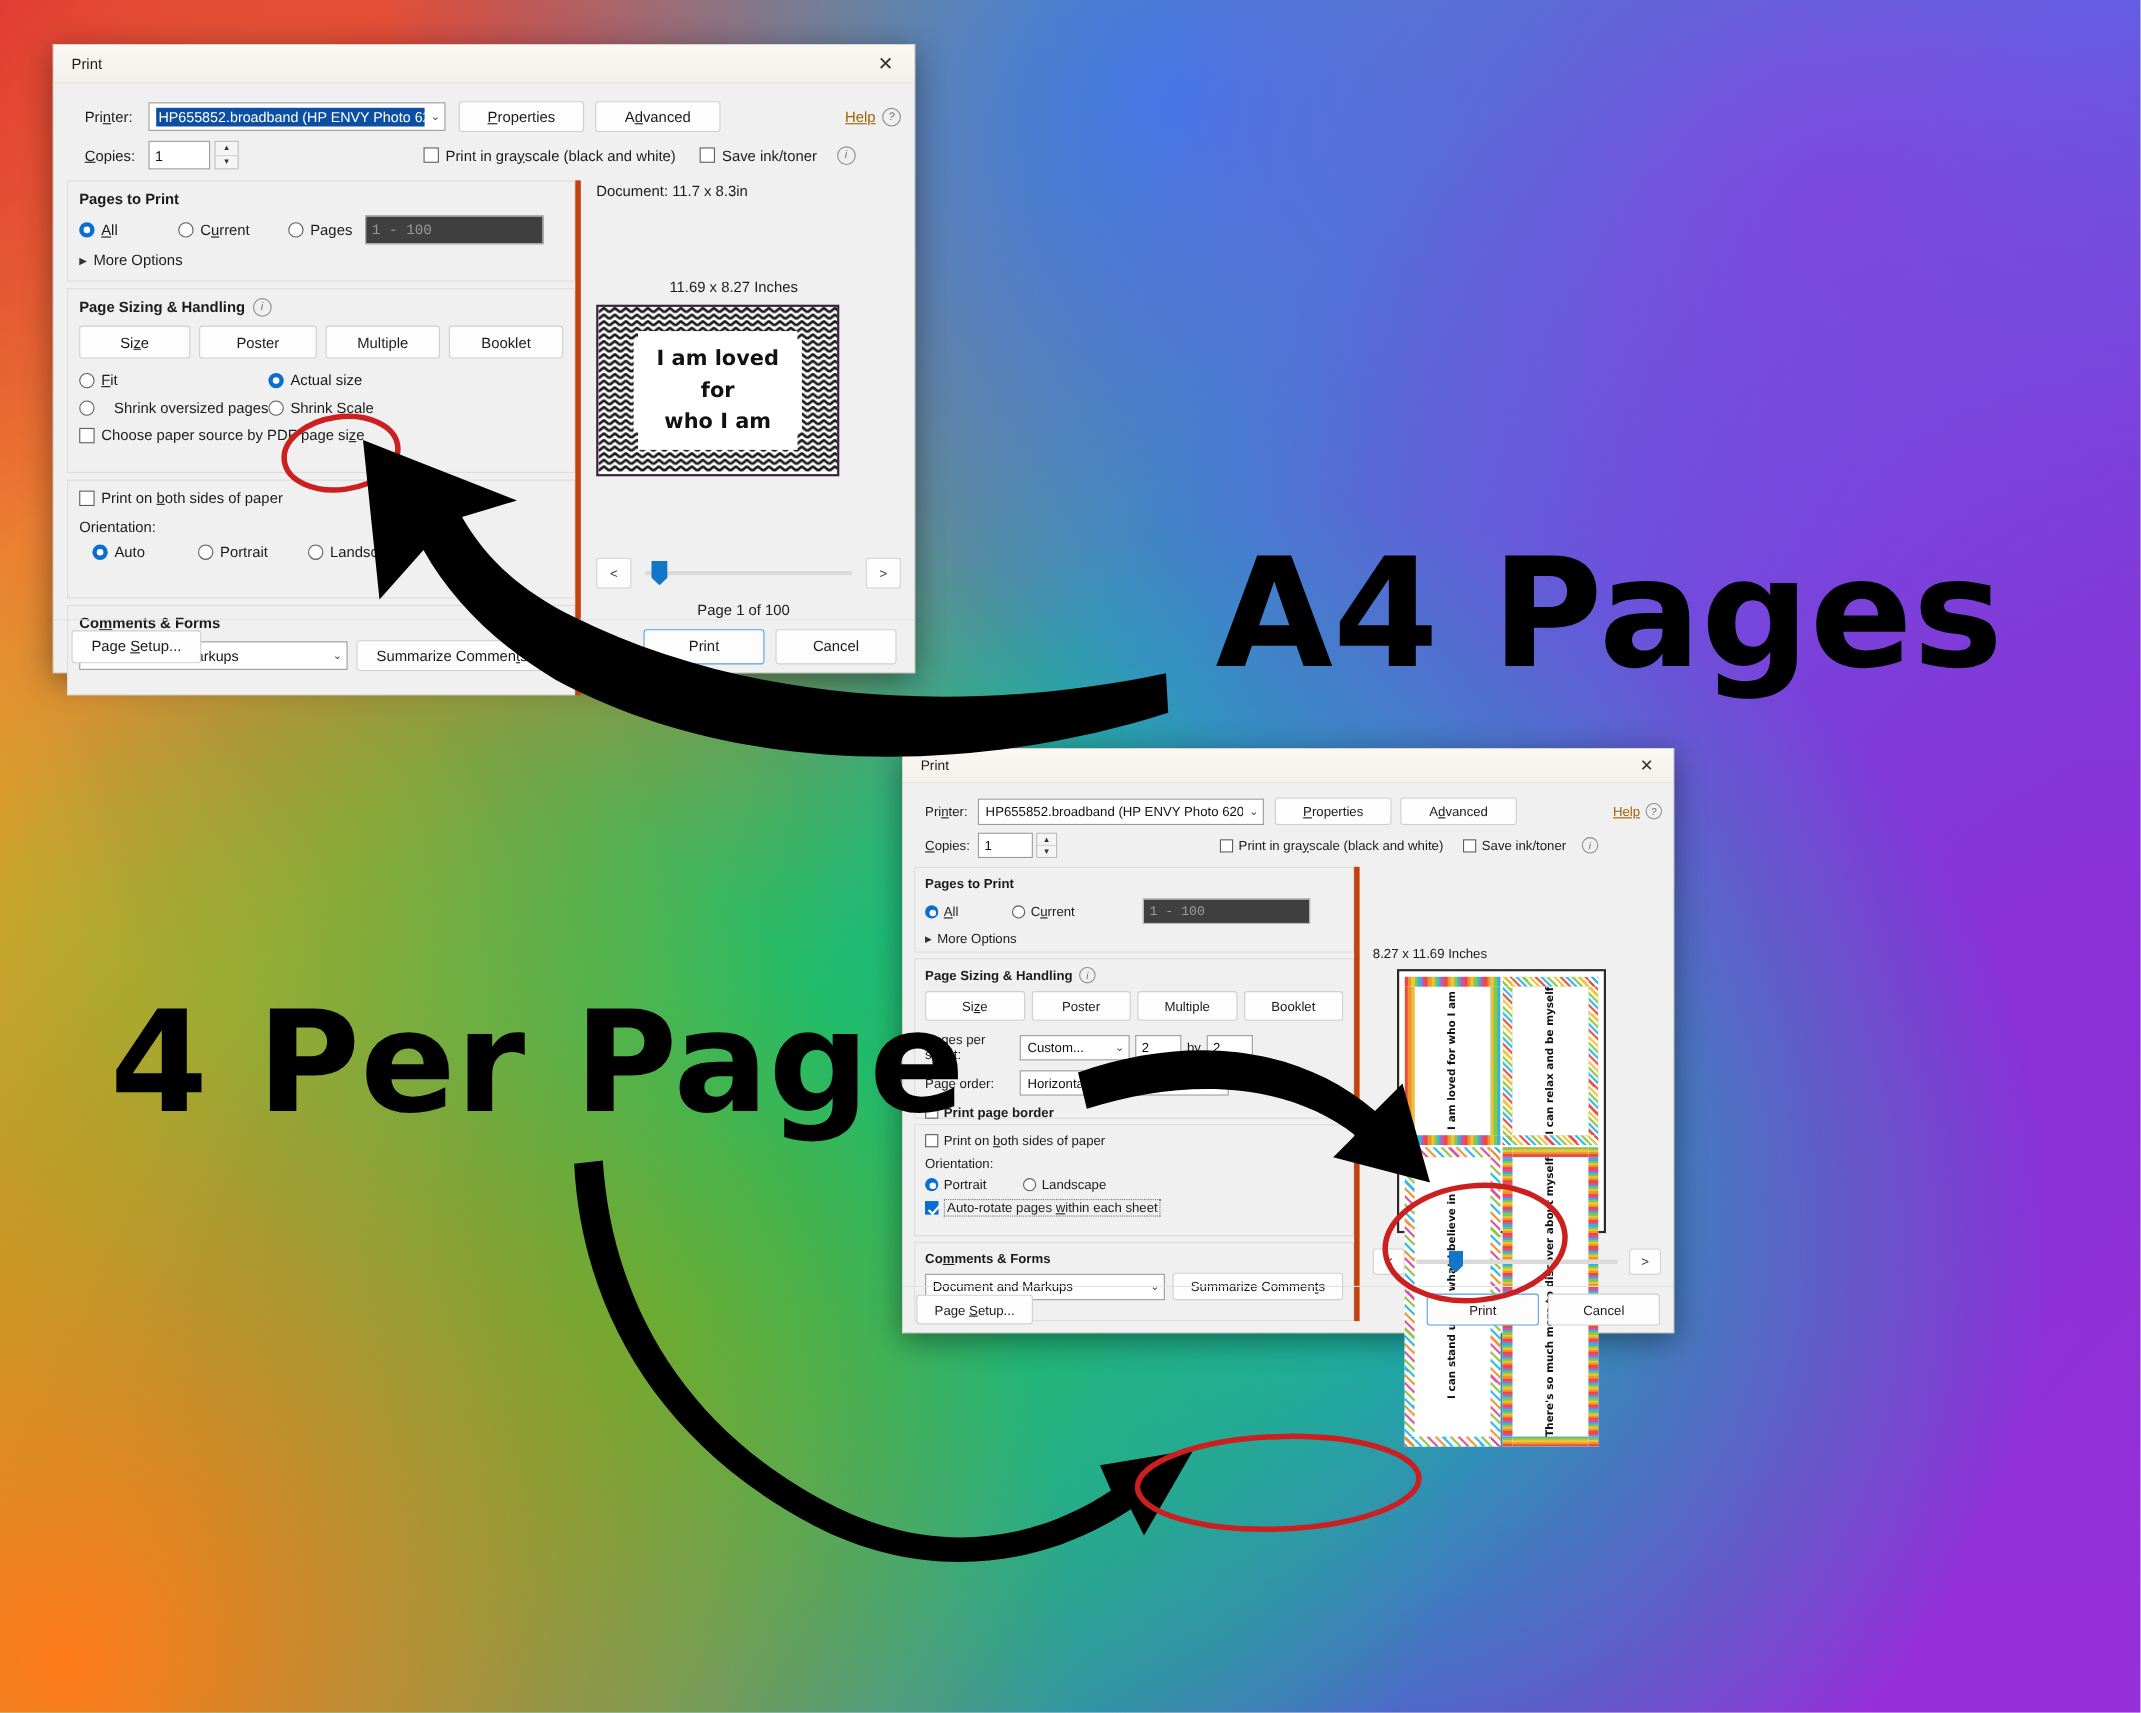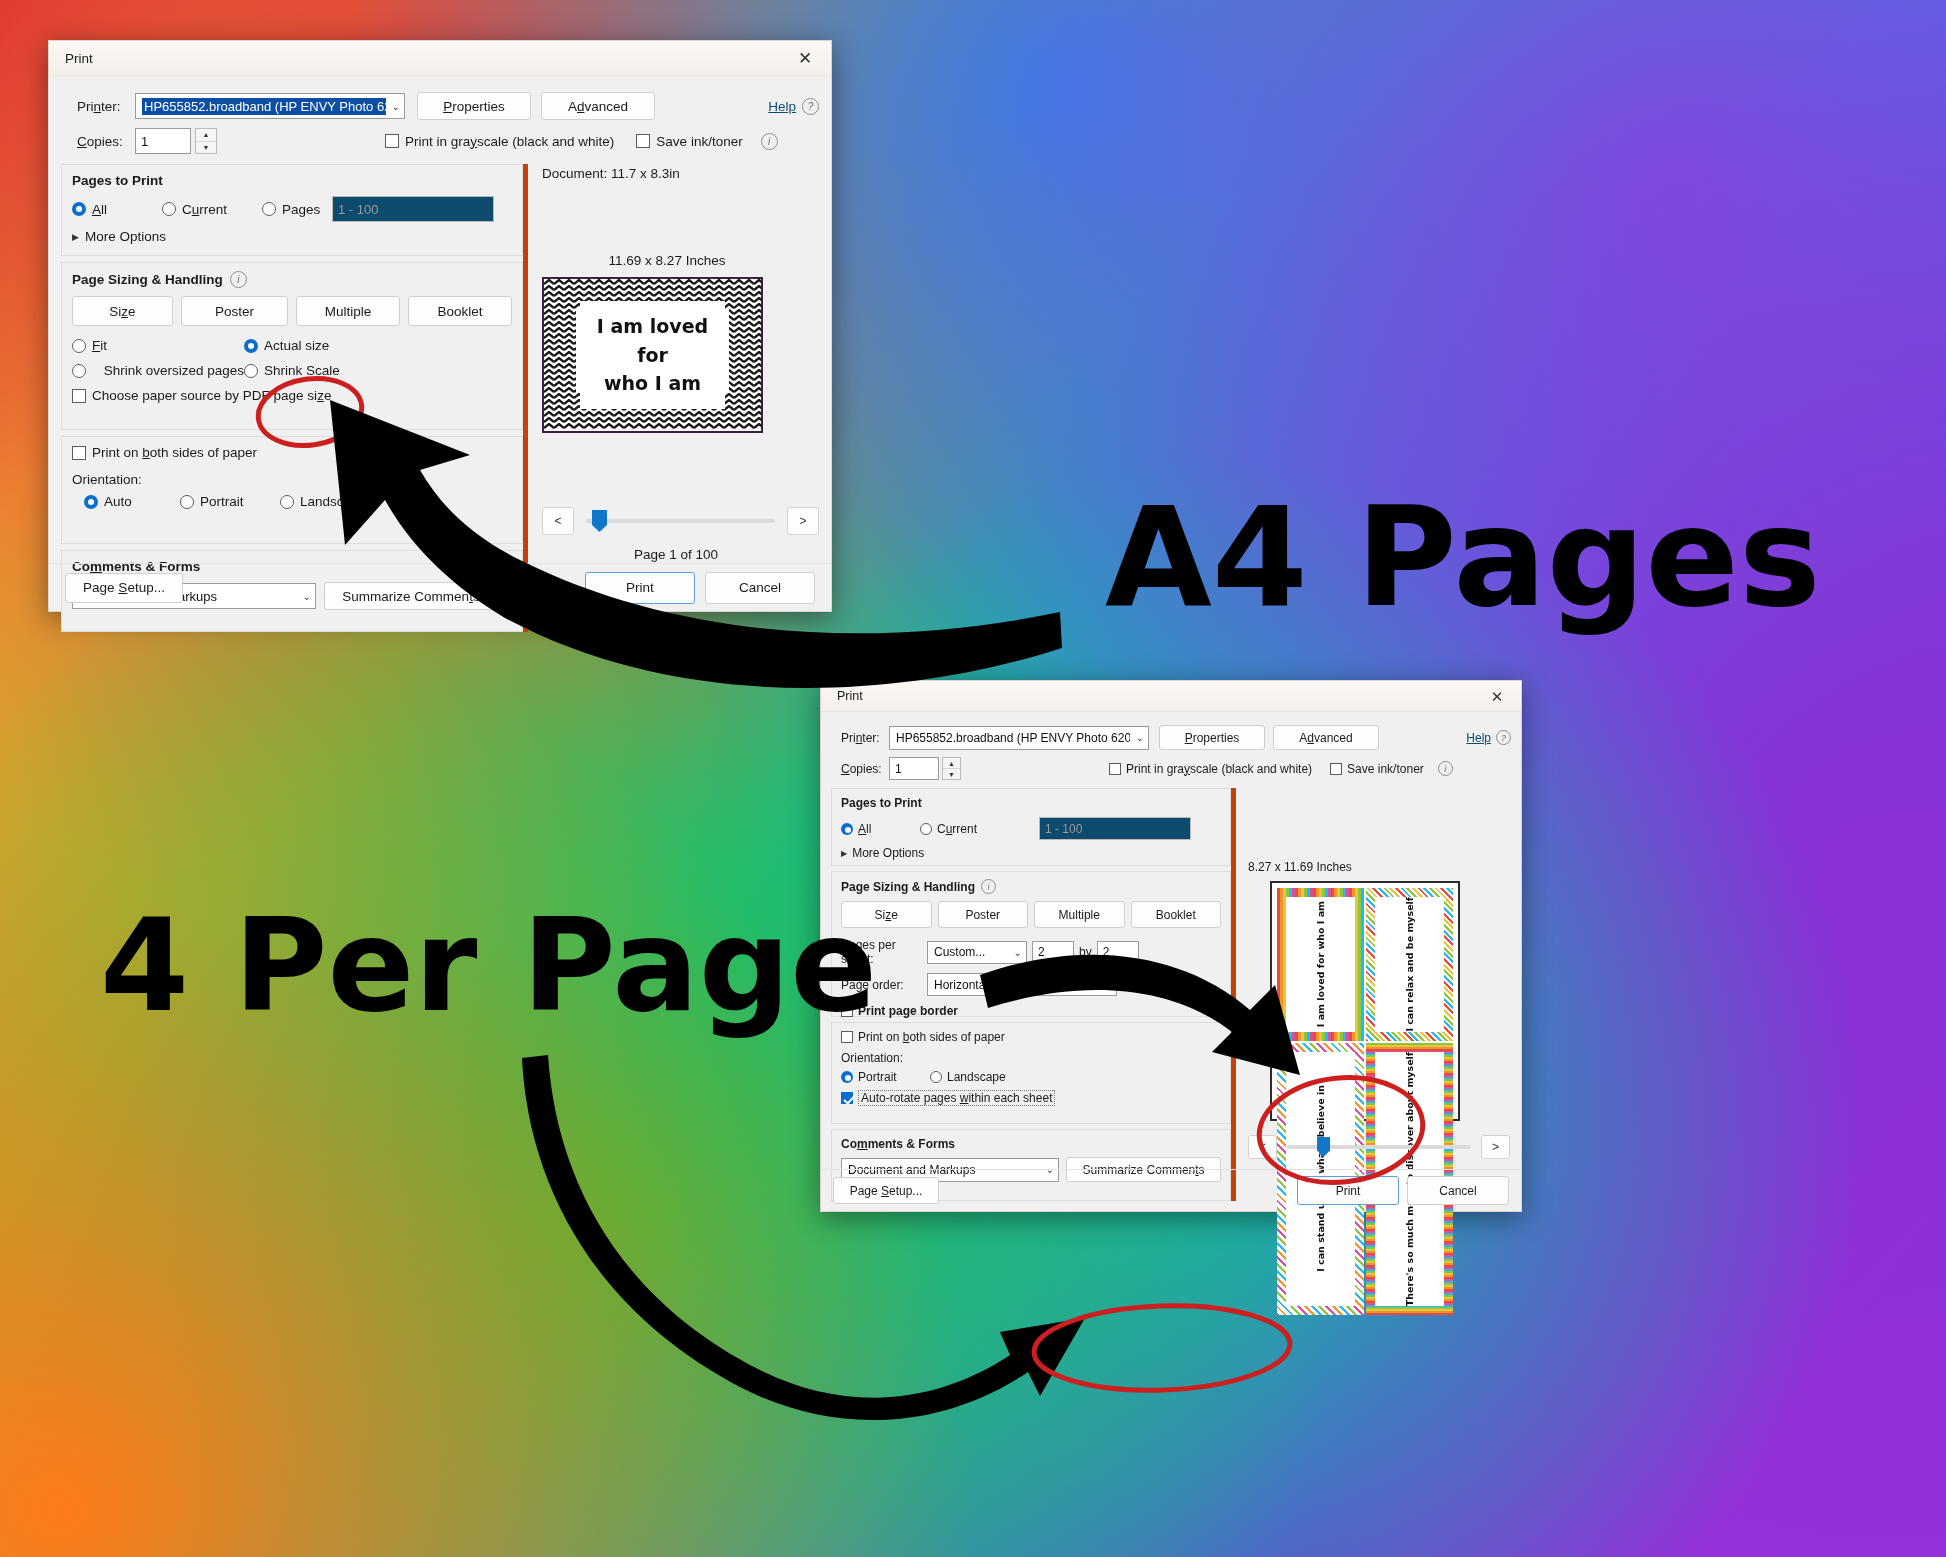--- a/index.html
+++ b/index.html
@@ -37,35 +37,35 @@
   .combo .chev{font-size:10px;color:#444;padding-left:6px;}
   .sel{background:#0b4ea2;color:#fff;}
   .btn{background:#fdfdfd;border:1px solid #cfcfcf;border-radius:3px;height:26px;
     display:inline-flex;align-items:center;justify-content:center;font-size:13.5px;color:#1b1b1b;padding:0 10px;}
   .spin{width:20px;height:24px;border:1px solid #bcbcbc;background:#f5f5f5;
     display:flex;flex-direction:column;}
   .spin i{flex:1;display:flex;align-items:center;justify-content:center;font-size:7px;color:#333;font-style:normal;}
   .spin i+i{border-top:1px solid #d2d2d2;}
   .txt{background:#fff;border:1px solid #9a9a9a;height:24px;font-size:13px;
     display:flex;align-items:center;padding:0 5px;color:#111;}
-  .txt.ph{color:#9a9a9a;background:#0c4a6e;border-color:#b9b9b9;}
+  .txt.ph{color:#9a9a9a;background:#404040;border-color:#b9b9b9;font-family:Liberation Mono, monospace;}
   .radio{width:14px;height:14px;border-radius:50%;border:1px solid #5c5c5c;background:#fff;
     box-sizing:border-box;flex:none;}
   .radio.on{border:none;background:#0a6ed1;position:relative;}
   .radio.on:after{content:"";position:absolute;left:4px;top:4px;width:6px;height:6px;
     border-radius:50%;background:#fff;}
   .chk{width:14px;height:14px;border:1px solid #5c5c5c;background:#fff;box-sizing:border-box;flex:none;}
   .chk.on{background:#0a6ed1;border-color:#0a6ed1;position:relative;}
   .chk.on:after{content:"";position:absolute;left:4px;top:1px;width:4px;height:8px;
     border:solid #fff;border-width:0 2px 2px 0;transform:rotate(42deg);}
   .group{border:1px solid #dcdcdc;background:#f0f0f0;padding:8px 10px 10px 10px;}
   .gtitle{font-weight:bold;font-size:13.5px;}
   .info{width:15px;height:15px;border-radius:50%;border:1px solid #8d8d8d;color:#6c6c6c;
     font-size:10px;display:inline-flex;align-items:center;justify-content:center;font-style:italic;}
-  .help{color:#0c4a6e;text-decoration:underline;font-size:13.5px;}
+  .help{color:#a16207;text-decoration:underline;font-size:13.5px;}
   .preview{border-left:5px solid #c2410c;}
   .pgbtn{background:#fdfdfd;border:1px solid #d2d2d2;border-radius:3px;
     display:flex;align-items:center;justify-content:center;font-size:12px;color:#333;}
   .slider{position:relative;height:4px;background:#dadada;border-radius:2px;}
   .thumb{position:absolute;top:-9px;width:15px;height:22px;background:#1277c9;
     clip-path:polygon(0 0,100% 0,100% 68%,50% 100%,0 68%);}
   .primary{border:1px solid #5aa0dd;}
   svg{display:block;overflow:visible;}
   .mini{position:relative;background:#fff;box-sizing:border-box;
     display:flex;align-items:center;justify-content:center;}

